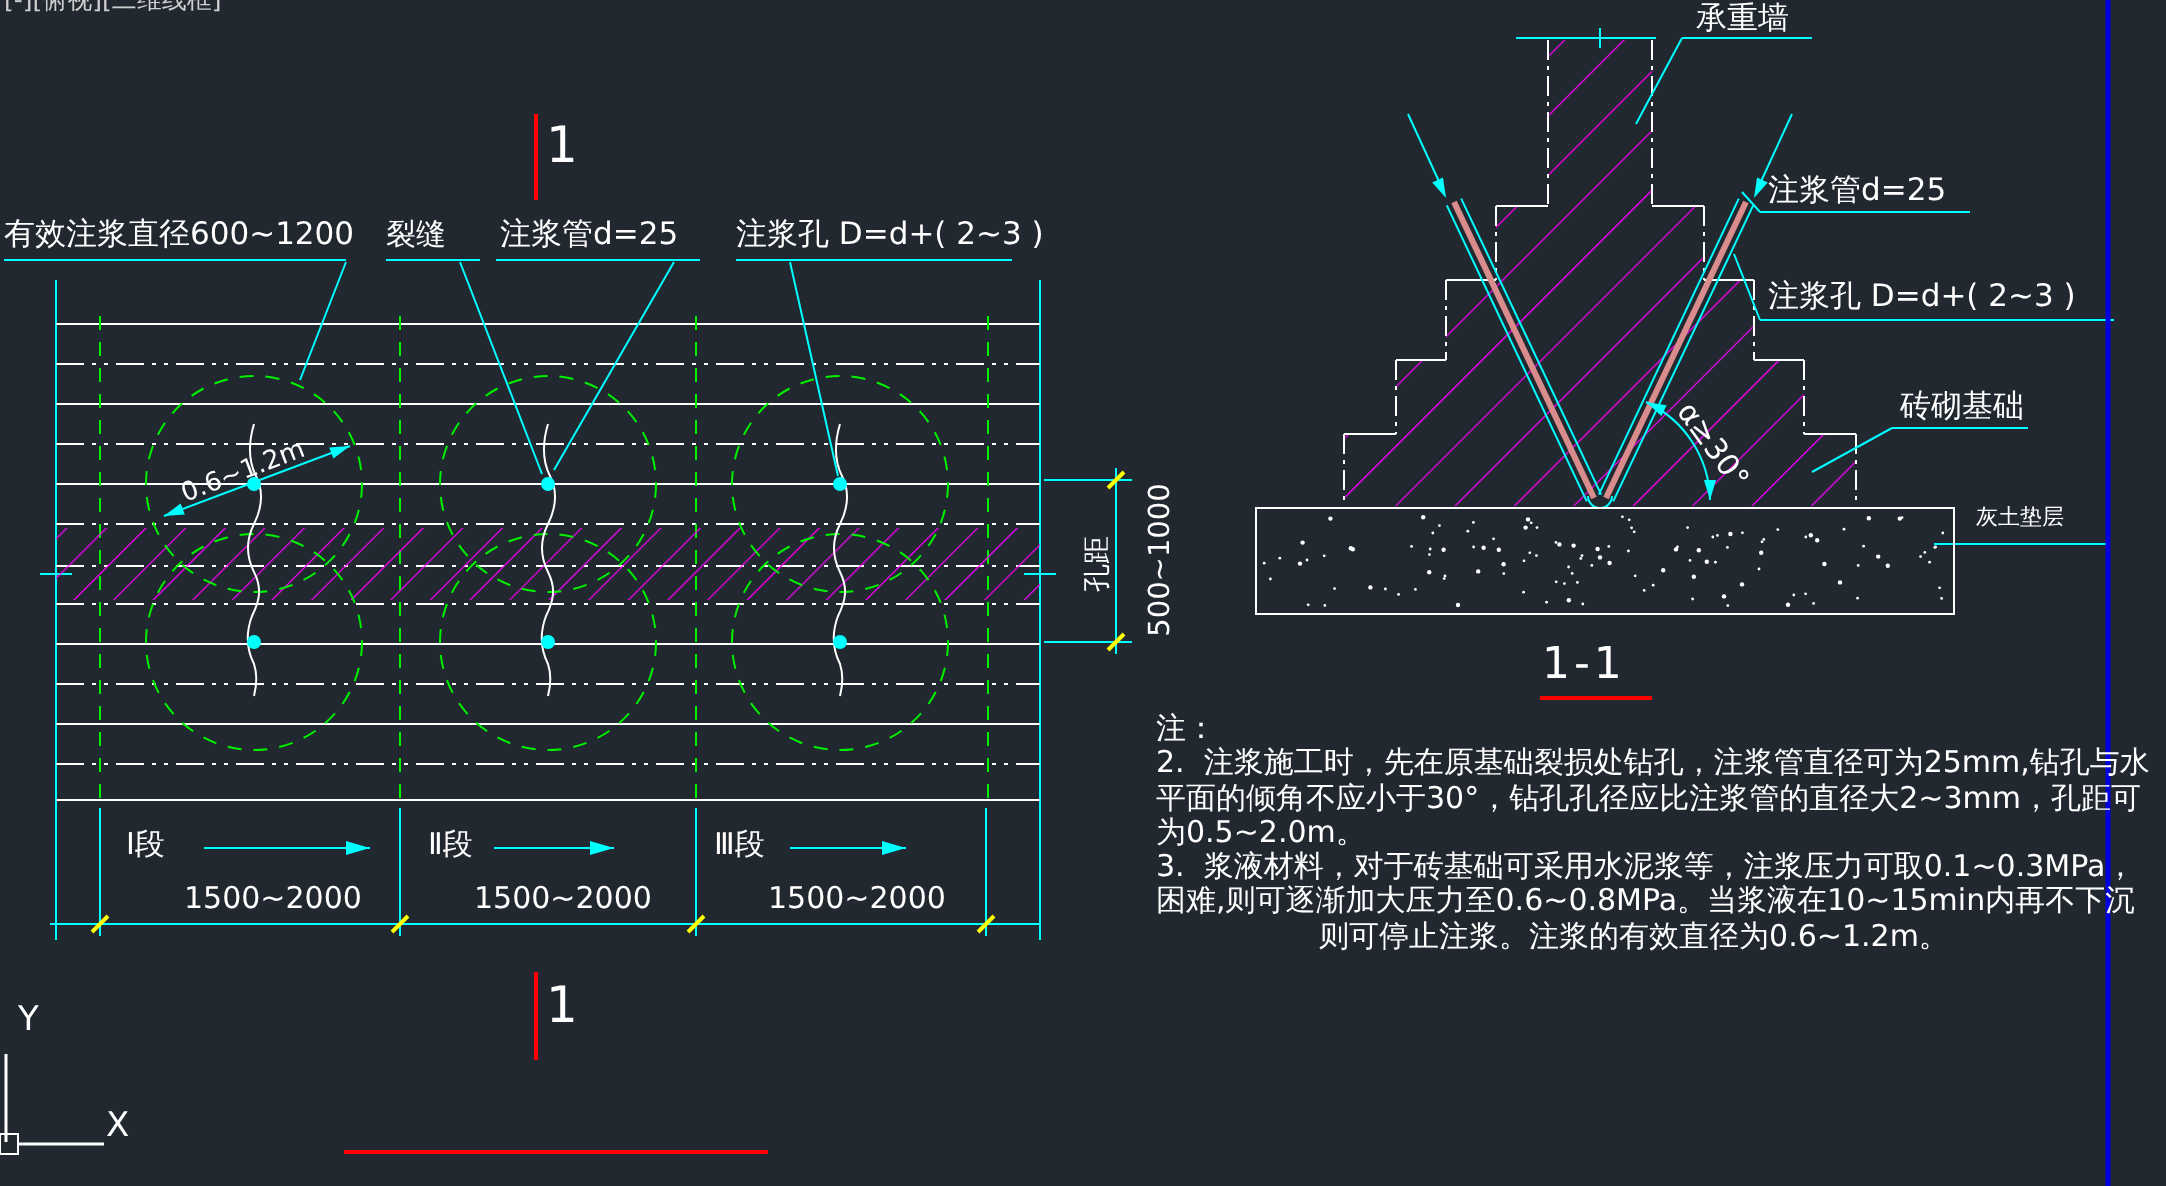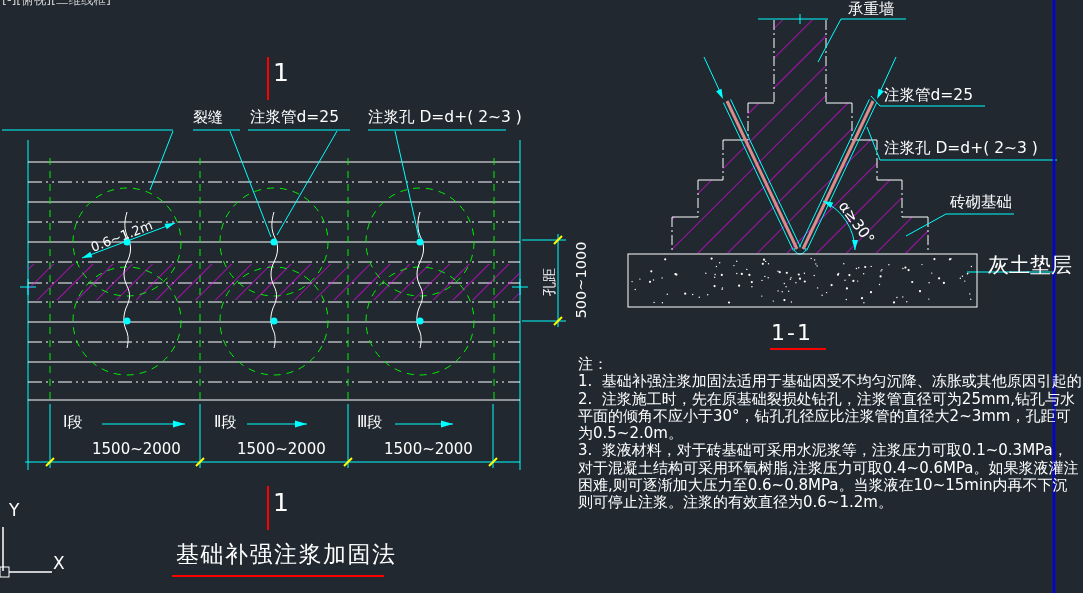--- a/index.html
+++ b/index.html
@@ -247,58 +247,56 @@
     <path class="ln-b" d="M1054,0V593"></path>
 
     <g>
       <path class="ln-w w15" d="M3,527V571 M9,572H52"></path>
       <rect class="ln-w" x="0" y="567" width="9" height="10"></rect>
     </g>
   </svg>
 
   <div class="t" style="left:2px;top:-7px;font-size:12.5px;color:#cfcfcf;">[-][俯视][二维线框]</div>
 
+  <div class="t" style="left:2px;top:109px;font-size:15.5px;">有效注浆直径600~1200</div>
   <div class="t" style="left:193px;top:109px;font-size:15px;">裂缝</div>
   <div class="t" style="left:250px;top:109px;font-size:15.5px;">注浆管d=25</div>
   <div class="t" style="left:368px;top:109px;font-size:15.5px;">注浆孔 D=d+( 2~3 )</div>
 
   <div class="t rot" style="left:122px;top:237px;font-size:13px;transform:translate(-50%,-50%) rotate(-21deg);">0.6~1.2m</div>
   <div class="t rot" style="left:549px;top:282px;font-size:14px;transform:translate(-50%,-50%) rotate(-90deg);">孔距</div>
   <div class="t rot" style="left:581px;top:280px;font-size:14.5px;transform:translate(-50%,-50%) rotate(-90deg);">500~1000</div>
 
   <div class="t" style="left:63px;top:414px;font-size:15px;">Ⅰ段</div>
   <div class="t" style="left:92px;top:441px;font-size:15px;">1500~2000</div>
   <div class="t" style="left:214px;top:414px;font-size:15px;">Ⅱ段</div>
   <div class="t" style="left:237px;top:441px;font-size:15px;">1500~2000</div>
   <div class="t" style="left:357px;top:414px;font-size:15px;">Ⅲ段</div>
   <div class="t" style="left:384px;top:441px;font-size:15px;">1500~2000</div>
 
   <div class="t" style="left:273px;top:59px;font-size:25px;">1</div>
   <div class="t" style="left:273px;top:489px;font-size:25px;">1</div>
 
-  <div class="t" style="left:176px;top:541px;font-size:23px;letter-spacing:1.5px;">基础补强注浆加固法</div>
 
   <div class="t" style="left:848px;top:1px;font-size:15.5px;">承重墙</div>
   <div class="t" style="left:884px;top:87px;font-size:15.5px;">注浆管d=25</div>
   <div class="t" style="left:884px;top:140px;font-size:15.5px;">注浆孔 D=d+( 2~3 )</div>
-  <div class="t" style="left:950px;top:195px;font-size:15.5px;font-family:Liberation Mono, monospace;">砖砌基础</div>
-  <div class="t" style="left:988px;top:253px;font-size:21px;">灰土垫层</div>
+  <div class="t" style="left:950px;top:195px;font-size:15.5px;">砖砌基础</div>
+  <div class="t" style="left:988px;top:253px;font-size:11px;">灰土垫层</div>
 
   <div class="t rot" style="left:856px;top:223px;font-size:15px;transform:translate(-50%,-50%) rotate(54deg);">α≥30°</div>
 
   <div class="t" style="left:771px;top:320px;font-size:22px;letter-spacing:2px;">1-1</div>
 
   <div style="position:absolute;left:578px;top:356px;width:478px;font-size:15px;line-height:22.3px;color:#fff;font-family:'DejaVu Sans',sans-serif;">
     <div class="t" style="position:static;">注：</div>
-    <div class="t" style="position:static;">1.  基础补强注浆加固法适用于基础因受不均匀沉降、冻胀或其他原因引起的</div>
     <div class="t" style="position:static;">2.  注浆施工时，先在原基础裂损处钻孔，注浆管直径可为25mm,钻孔与水</div>
     <div class="t" style="position:static;">平面的倾角不应小于30°，钻孔孔径应比注浆管的直径大2~3mm，孔距可</div>
     <div class="t" style="position:static;">为0.5~2.0m。</div>
     <div class="t" style="position:static;">3.  浆液材料，对于砖基础可采用水泥浆等，注浆压力可取0.1~0.3MPa，</div>
-    <div class="t" style="position:static;">对于混凝土结构可采用环氧树脂,注浆压力可取0.4~0.6MPa。如果浆液灌注</div>
     <div class="t" style="position:static;">困难,则可逐渐加大压力至0.6~0.8MPa。当浆液在10~15min内再不下沉</div>
-    <div class="t" style="position:static;">则可停止注浆。注浆的有效直径为0.6~1.2m。</div>
+    <div class="t" style="position:static;text-align:center;">则可停止注浆。注浆的有效直径为0.6~1.2m。</div>
   </div>
 
   <div class="t" style="left:9px;top:501px;font-size:17px;">Y</div>
   <div class="t" style="left:53px;top:554px;font-size:17px;">X</div>
 
 </div>
 
 </body></html>

